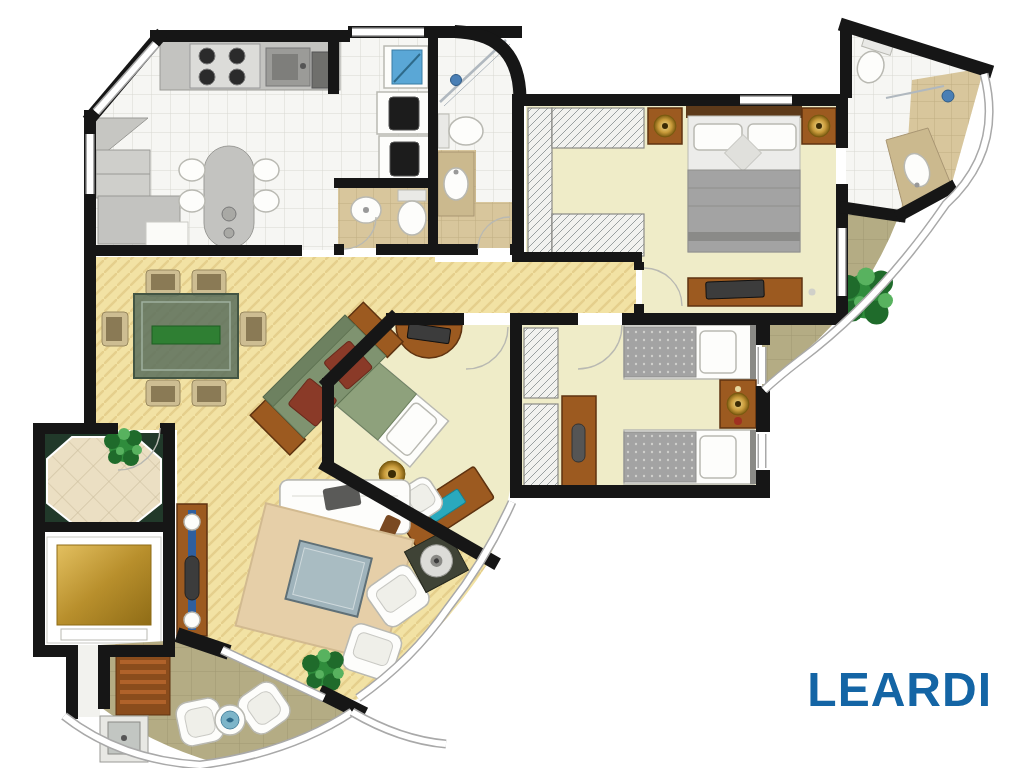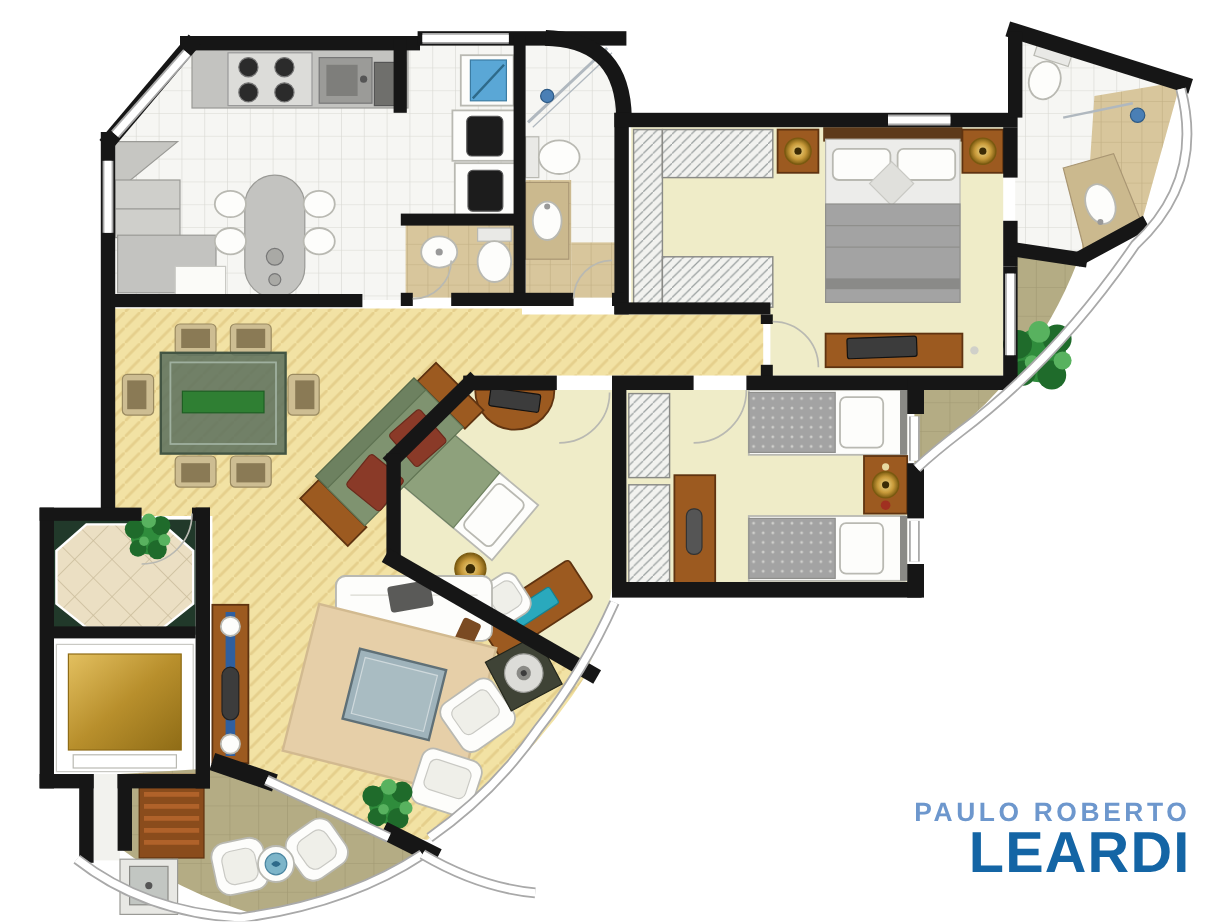--- a/index.html
+++ b/index.html
@@ -405,16 +405,15 @@
     <path class="arc" d="M644,268 A38,38 0 0 1 682,306"></path>
     <path class="arc" d="M622,325 A44,44 0 0 1 578,369"></path>
     <path class="arc" d="M508,327 A42,42 0 0 1 466,369"></path>
     <path class="arc" d="M478,249 A32,32 0 0 1 510,217"></path>
     <path class="arc" d="M344,249 A32,32 0 0 0 376,217"></path>
     <path class="arc" d="M160,428 A42,42 0 0 1 118,470"></path>
   </g>
 </svg>
 
   <div class="logo">
-    <span class="logo-top">PAULO ROBERTO</span>
     <span class="logo-bottom">LEARDI</span>
   </div>
 </div>
 
 </body></html>

